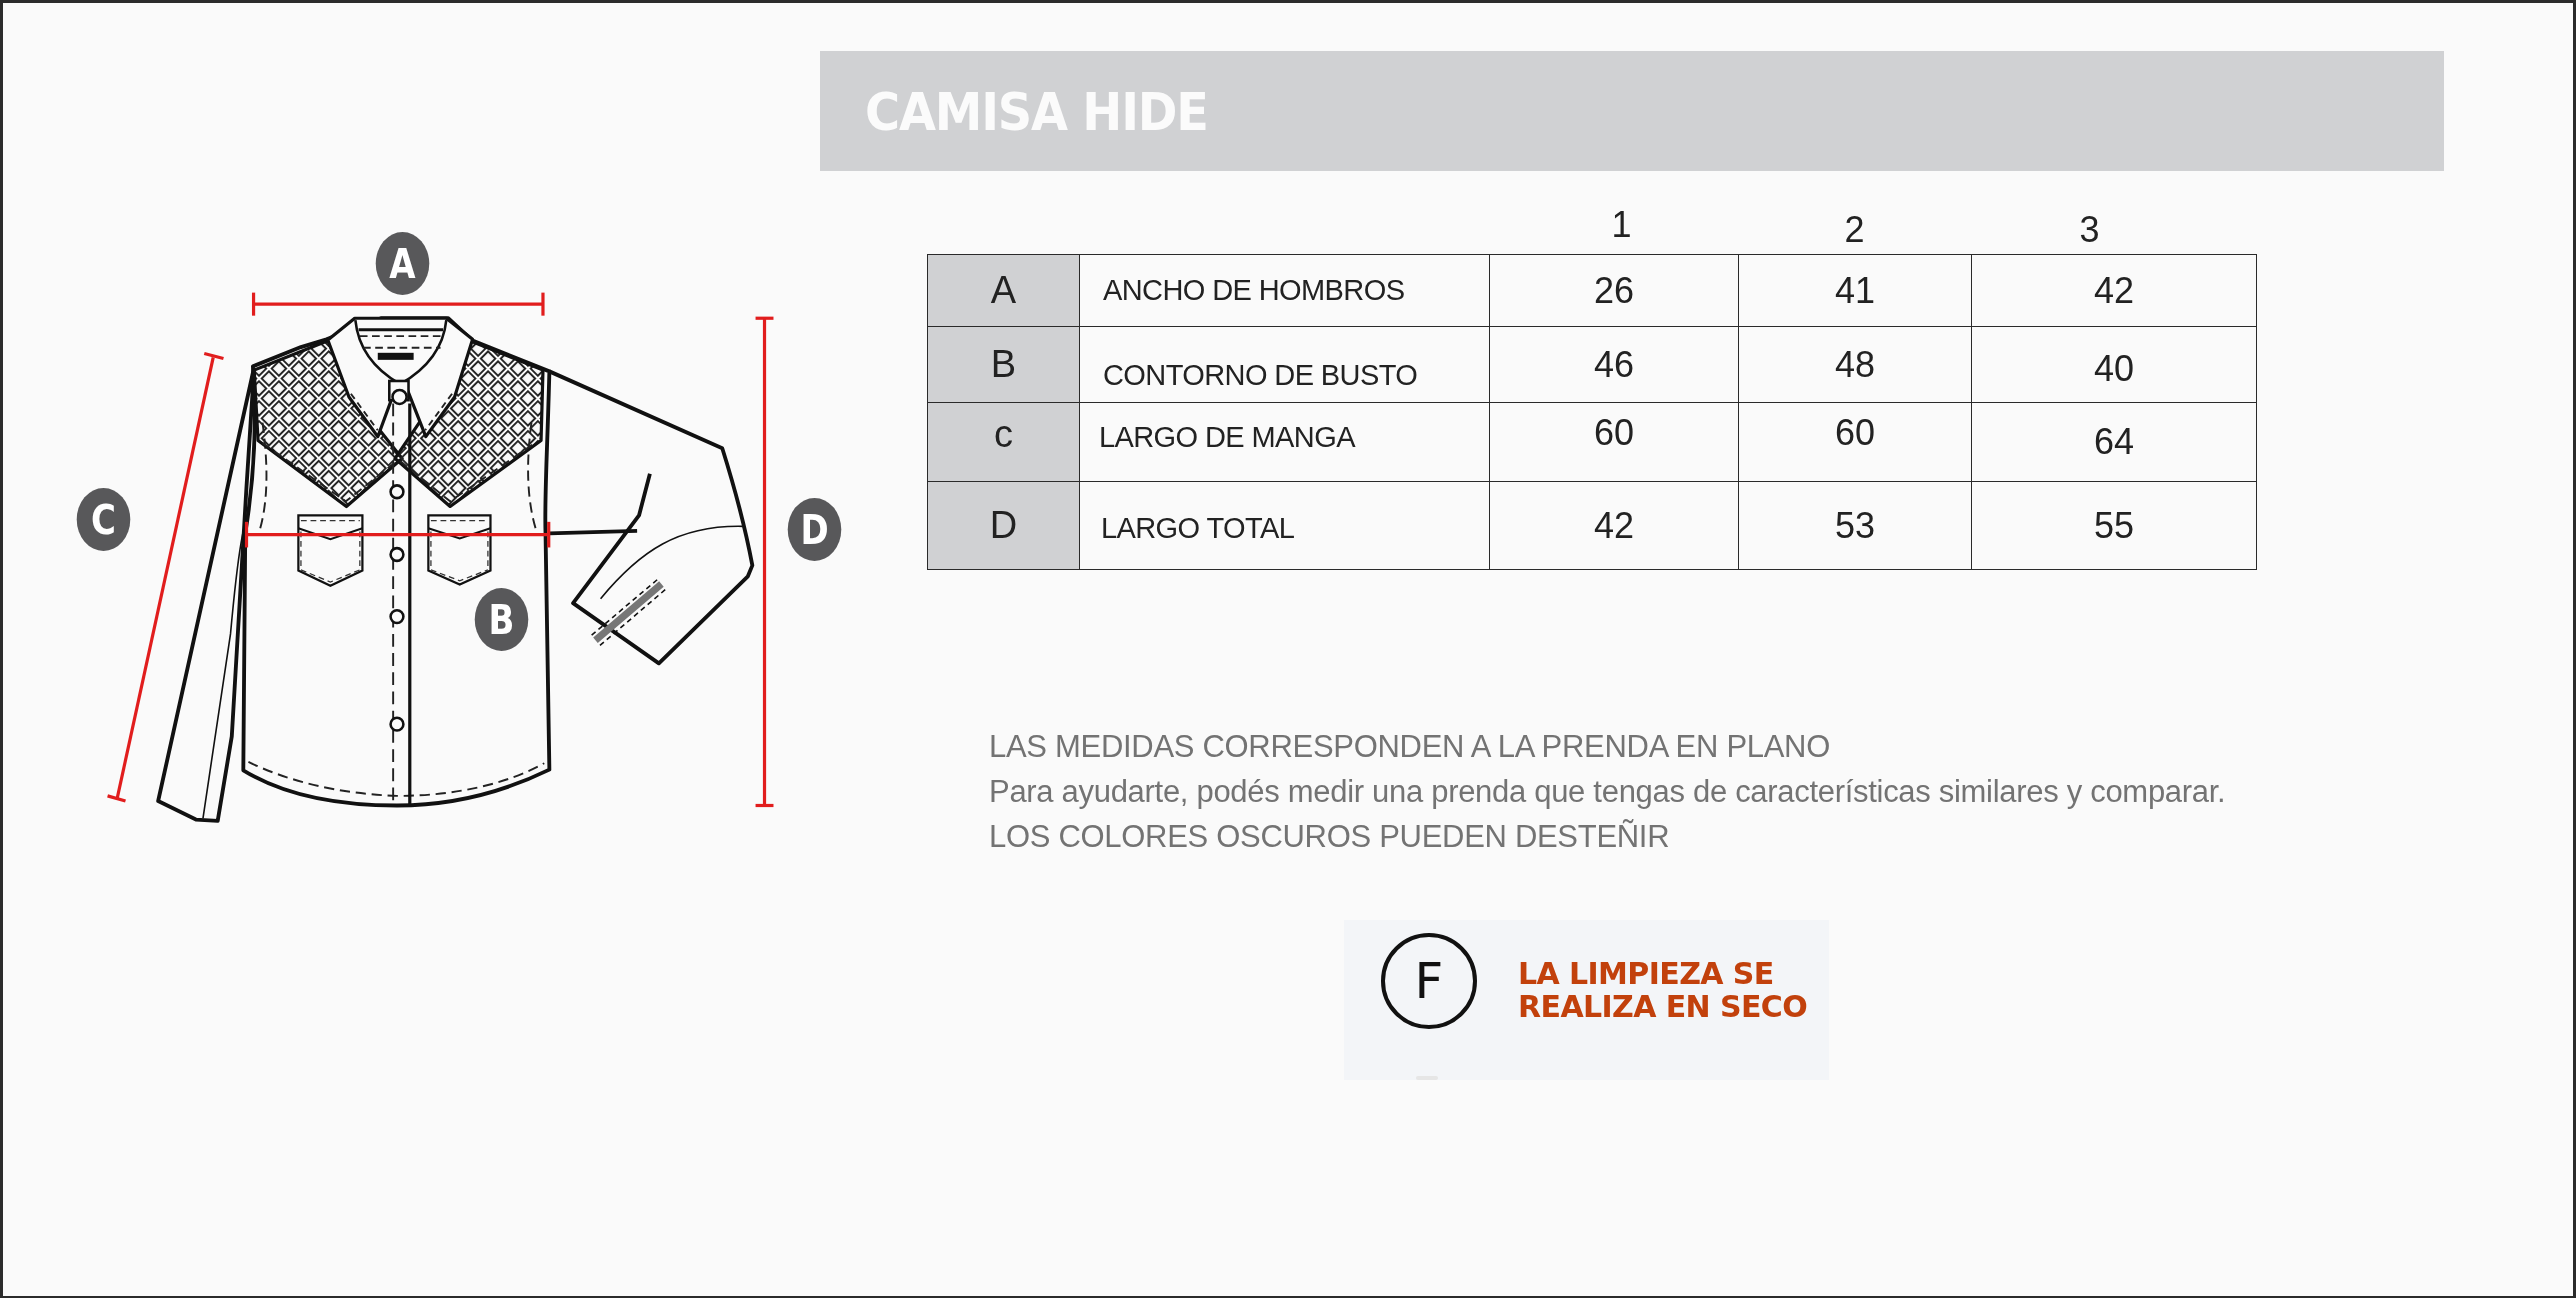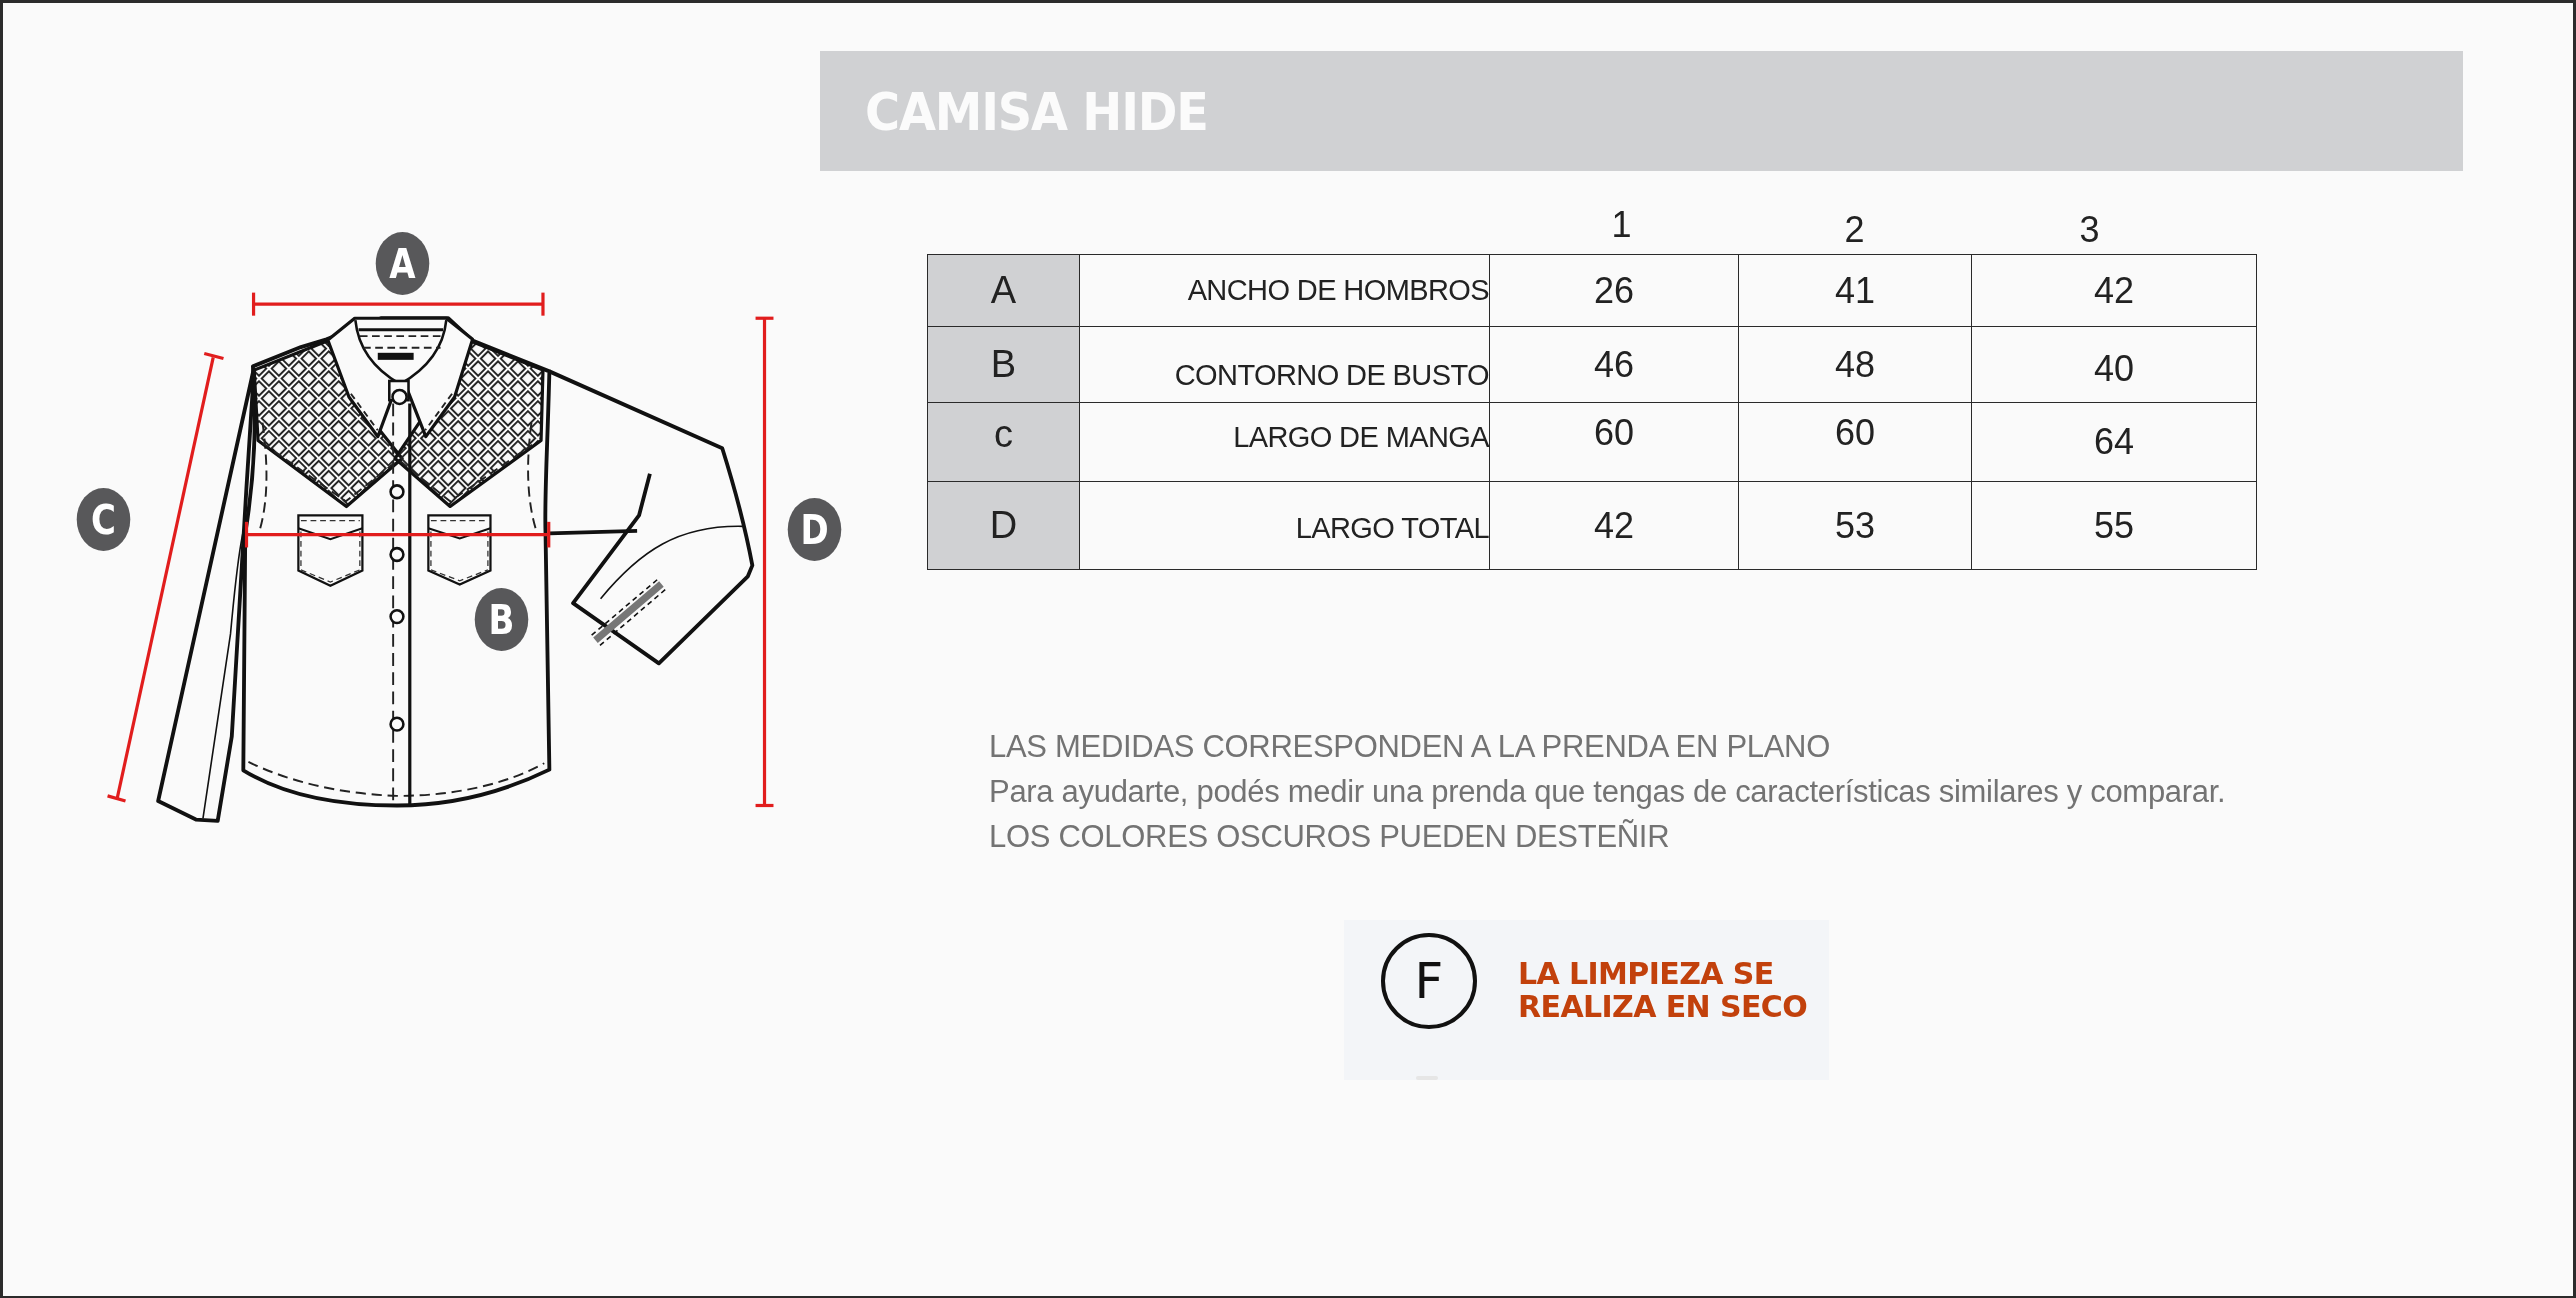--- a/index.html
+++ b/index.html
@@ -10,41 +10,40 @@
       color: #222;
     }
     .frame {
       position: absolute; left: 0; top: 0; width: 2576px; height: 1299px;
       box-sizing: border-box; border: 3.2px solid #2b2b2b; border-right-width: 3.8px; border-bottom-width: 3.8px;
       pointer-events: none;
     }
     .title-bar {
       position: absolute; left: 820px; top: 51px; width: 1624px; height: 120px;
       background: #d0d1d3;
-      padding-left: 19px;
     }
     .title-text {
       position: absolute; left: 45px; top: 31px;
       font-family: "DejaVu Sans", sans-serif; font-weight: bold;
       font-size: 52px; color: #fbfbfb; letter-spacing: -1.3px;
       transform: scaleX(0.92); transform-origin: left center;
     }
     
     .size-hdr {
       position: absolute; top: 204px; width: 77px; text-align: center;
       font-family: "Liberation Sans", sans-serif; font-size: 36px; color: #222;
     }
     
     .size-table {
       position: absolute; left: 927px; top: 254px;
       border-collapse: collapse; table-layout: fixed;
     }
     .size-table td {
       border: 1.9px solid #2a2a2a; padding: 0; vertical-align: middle;
-      font-family: "Liberation Sans", sans-serif; color: #222; text-align: right;
+      font-family: "Liberation Sans", sans-serif; color: #222;
     }
     .size-table td.key {
       background: #d0d1d3; text-align: center; font-size: 38px;
     }
     .size-table td.desc {
       background: #fafafa; font-size: 29px; padding-left: 23px;
       letter-spacing: -0.6px;
     }
     .size-table td.val {
       background: #fafafa; text-align: center; font-size: 36px;

